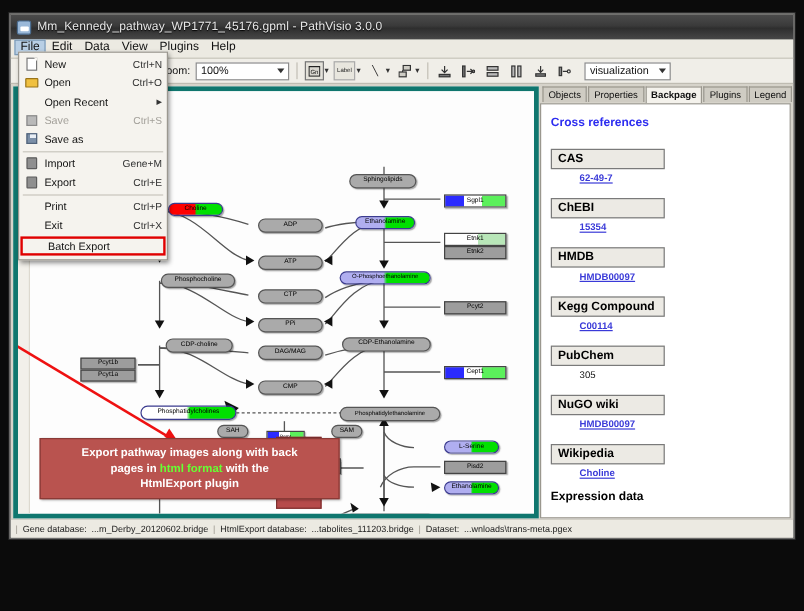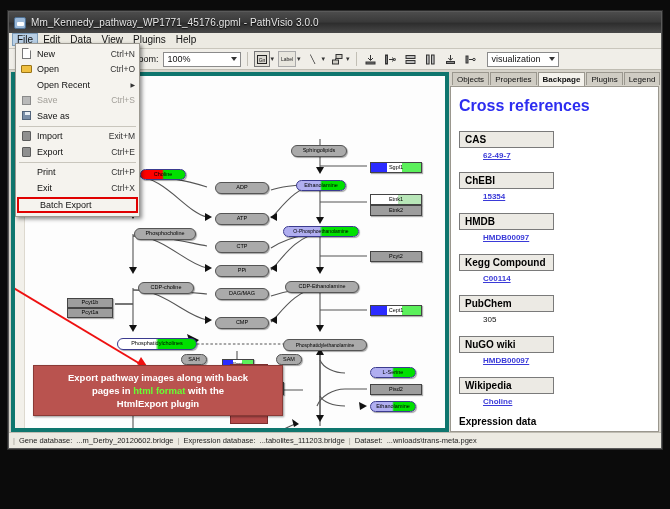--- a/index.html
+++ b/index.html
@@ -115,21 +115,21 @@
   
   #rightpanel { width:212px; flex:0 0 212px; background:#d6d3ca;
      display:flex; flex-direction:column; padding:2px 2px 0 1px; }
   #tabs { display:flex; height:14px; align-items:flex-start; padding-left:2px; }
   .tab { font-size:8px; color:#111; background:#cfccc3; border:1px solid #9a978e;
          border-bottom:none; padding:1px 4px 1px; margin-right:1px; height:13px;
          display:flex;align-items:center; }
   .tab.active { background:#f4f2ec; height:14px; font-weight:bold; }
   #backpage { flex:1; background:#ffffff; border:1px solid #9a978e;
       overflow:hidden; padding:10px 8px 0 8px; position:relative; }
-  .bp-title{ color:#2d2df0; font-size:16px; font-weight:bold; margin-bottom:14px; }
+  .bp-title{ color:#2d2df0; font-size:10px; font-weight:bold; margin-bottom:14px; }
   .bp-section{ margin-bottom:10px; }
   .bp-head{ display:inline-block; min-width:95px; background:#eceae4;
       border:1px solid #7a7a7a; font-size:10px; font-weight:bold; color:#000;
       padding:2px 5px; }
   .bp-val{ font-size:8px; color:#3a3ad8; text-decoration:underline;
       margin-top:3px; font-weight:bold;margin-left:24px; }
   .bp-val.plain{ color:#111; text-decoration:none; font-weight:normal; }
   .bp-expr{ font-size:10px; font-weight:bold; color:#000; margin-top:2px; }
 
   
@@ -454,21 +454,21 @@
           <div class="bp-expr">Expression data</div>
         </div>
       </div>
     </div>
 
     <div id="statusbar">
       <span class="sep">|</span>
       <span>Gene database:</span>
       <span>...m_Derby_20120602.bridge</span>
       <span class="sep">|</span>
-      <span>Expression database:</span>
+      <span>HtmlExport database:</span>
       <span>...tabolites_111203.bridge</span>
       <span class="sep">|</span>
       <span>Dataset:</span>
       <span>...wnloads\trans-meta.pgex</span>
     </div>
 
     <div id="filemenu">
       <div class="fm-row">
         <span class="fm-ico">
             <span class="ic-new"></span>
@@ -501,21 +501,21 @@
           </span>
         <span class="fm-lab">Save as</span>
         <span class="fm-acc"></span>
       </div>
       <div class="fm-div"></div>
       <div class="fm-row">
         <span class="fm-ico">
             <span class="ic-imp"></span>
           </span>
         <span class="fm-lab">Import</span>
-        <span class="fm-acc">Exit+M</span>
+        <span class="fm-acc">Gene+M</span>
       </div>
       <div class="fm-row">
         <span class="fm-ico">
             <span class="ic-exp"></span>
           </span>
         <span class="fm-lab">Export</span>
         <span class="fm-acc">Ctrl+E</span>
       </div>
       <div class="fm-div"></div>
       <div class="fm-row">

